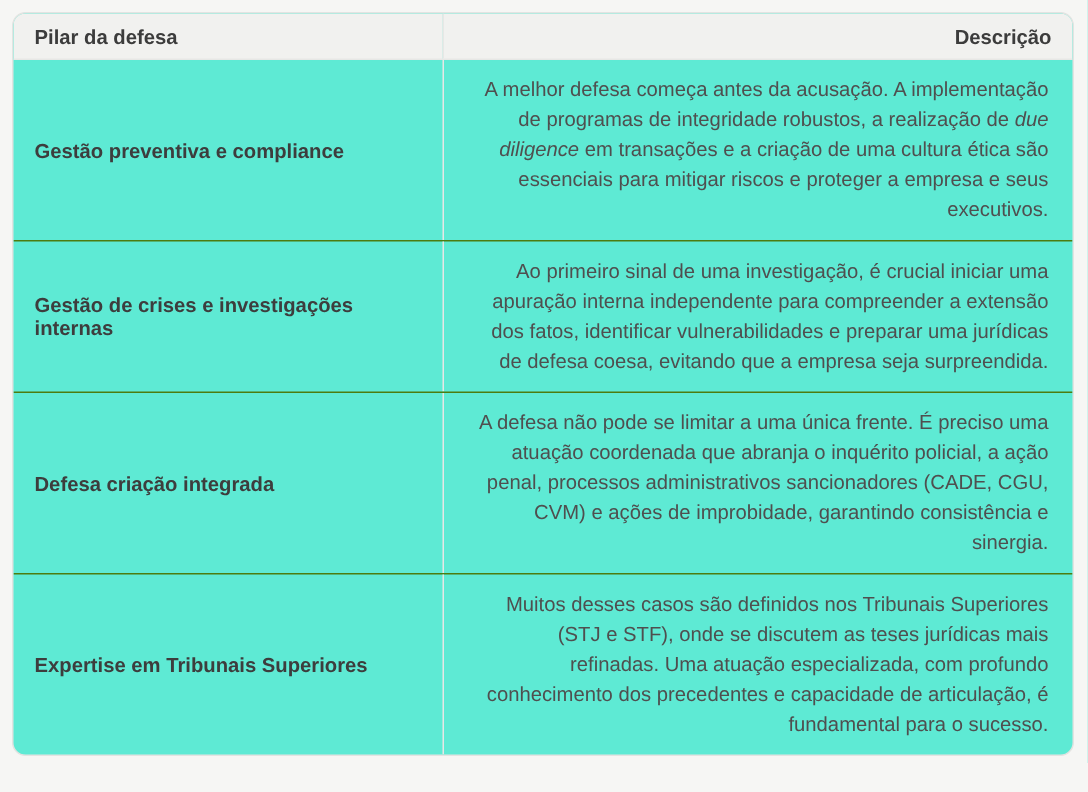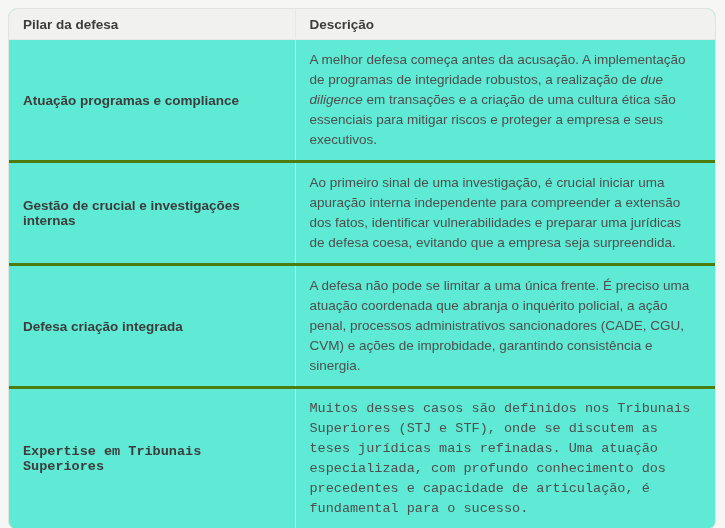--- a/index.html
+++ b/index.html
@@ -31,27 +31,28 @@
   thead th {
     background: #f1f1ef;
     text-align: left;
     font-size: 13.5px;
     font-weight: 700;
     color: #3c3c3c;
     padding: 8px 14px 7px 14px;
     border-bottom: 1px solid #e7e7e5;
   }
   tbody td {
-    border-bottom: 3px solid #4d7c0f;
+    border-bottom: 1px solid #4d7c0f;
     vertical-align: middle;
     font-size: 13.5px;
   }
-  tbody tr:last-child td { border-bottom: none; font-family: Liberation Mono, monospace; }
+  tbody tr:last-child td { border-bottom: none; }
   td.desc-cell, thead th.desc-head {
     border-left: 1px solid #e7e7e5;
+    text-align: right;
   }
   td.pillar-cell {
     padding: 10px 14px;
     font-weight: 700;
     color: #3d3d3d;
   }
   td.desc-cell {
     padding: 10px 16px 10px 14px;
     color: #4f4f4f;
     line-height: 20px;
@@ -68,25 +69,25 @@
       <col class="col-desc">
     </colgroup>
     <thead>
       <tr>
         <th>Pilar da defesa</th>
         <th class="desc-head">Descrição</th>
       </tr>
     </thead>
     <tbody>
       <tr>
-        <td class="pillar-cell">Atuação programas e compliance</td>
+        <td class="pillar-cell">Gestão preventiva e compliance</td>
         <td class="desc-cell"><span>A melhor defesa começa antes da acusação. A implementação de programas de integridade robustos, a realização de </span><em>due diligence</em><span> em transações e a criação de uma cultura ética são essenciais para mitigar riscos e proteger a empresa e seus executivos.</span></td>
       </tr>
       <tr>
-        <td class="pillar-cell">Gestão de crucial e investigações internas</td>
+        <td class="pillar-cell">Gestão de crises e investigações internas</td>
         <td class="desc-cell">Ao primeiro sinal de uma investigação, é crucial iniciar uma apuração interna independente para compreender a extensão dos fatos, identificar vulnerabilidades e preparar uma jurídicas de defesa coesa, evitando que a empresa seja surpreendida.</td>
       </tr>
       <tr>
         <td class="pillar-cell">Defesa criação integrada</td>
         <td class="desc-cell">A defesa não pode se limitar a uma única frente. É preciso uma atuação coordenada que abranja o inquérito policial, a ação penal, processos administrativos sancionadores (CADE, CGU, CVM) e ações de improbidade, garantindo consistência e sinergia.</td>
       </tr>
       <tr>
         <td class="pillar-cell">Expertise em Tribunais Superiores</td>
         <td class="desc-cell">Muitos desses casos são definidos nos Tribunais Superiores (STJ e STF), onde se discutem as teses jurídicas mais refinadas. Uma atuação especializada, com profundo conhecimento dos precedentes e capacidade de articulação, é fundamental para o sucesso.</td>
       </tr>

